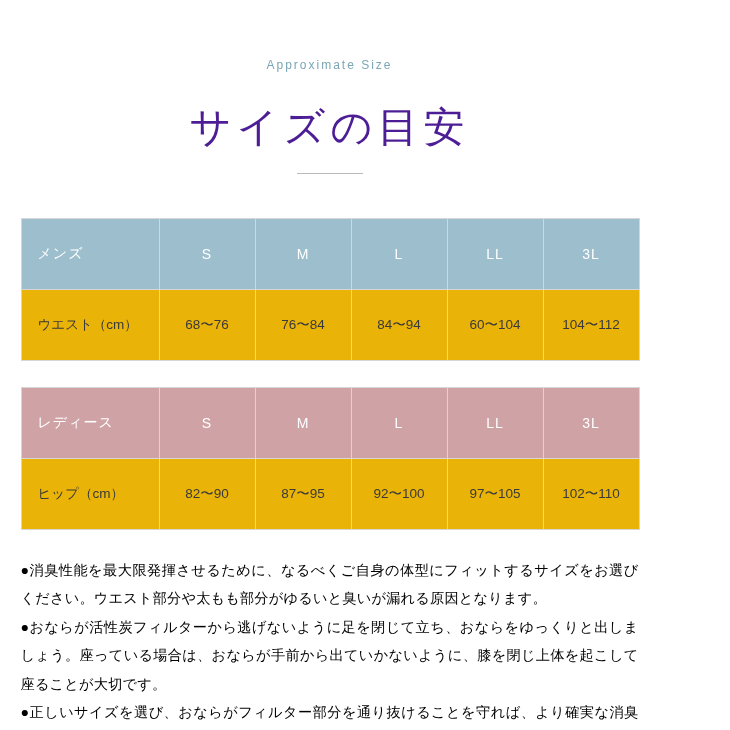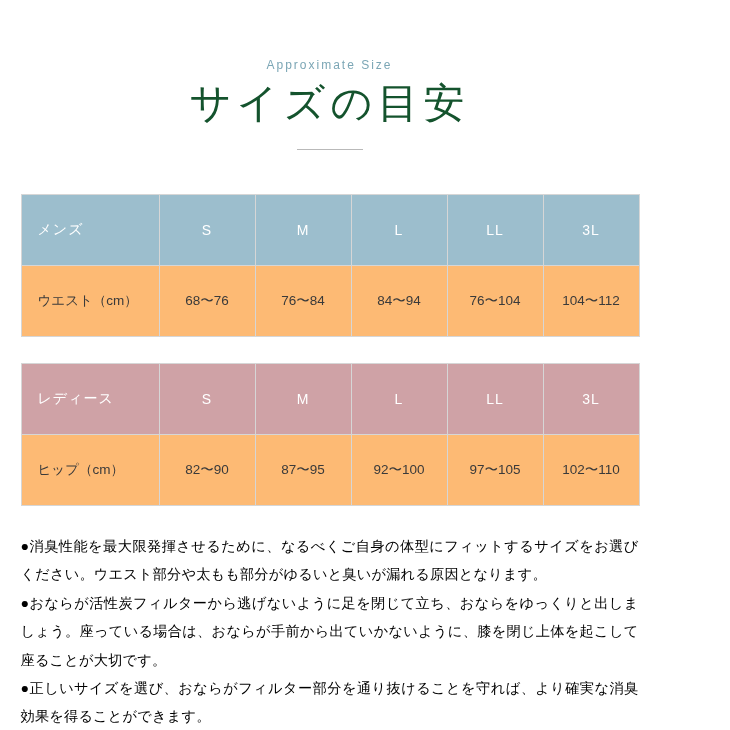--- a/index.html
+++ b/index.html
@@ -26,24 +26,24 @@
     text-align: center;
     padding-top: 58px;
   }
   .eyebrow {
     font-size: 12px;
     letter-spacing: 2px;
     color: #7ba6b5;
     font-family: "Liberation Sans", sans-serif;
   }
   .main-title {
-    margin-top: 4px;
+    margin-top: 28px;
     font-size: 41px;
     letter-spacing: 5px;
-    color: #14532d;
+    color: #4c1d95;
     font-family: "Liberation Serif", serif;
     font-weight: normal;
   }
   .divider {
     margin: 18px auto 0 auto;
     width: 66px;
     height: 1px;
     background: #b9b9b9;
   }
 
@@ -78,21 +78,21 @@
     background: #cfa2a6;
     color: #ffffff;
     font-size: 14px;
     letter-spacing: 1px;
   }
   .size-table thead th.head-label {
     text-align: left;
     padding-left: 16px;
   }
   .size-table tbody td {
-    background: #fdba74;
+    background: #eab308;
     color: #3a3a3a;
     font-size: 13.5px;
   }
   .size-table tbody td.row-label {
     text-align: left;
     padding-left: 16px;
     font-size: 13.5px;
   }
   .mens { margin-top: 44px; }
   .ladies { margin-top: 26px; }
@@ -141,21 +141,21 @@
           <th>LL</th>
           <th>3L</th>
         </tr>
       </thead>
       <tbody>
         <tr>
           <td class="row-label">ウエスト（cm）</td>
           <td>68〜76</td>
           <td>76〜84</td>
           <td>84〜94</td>
-          <td>76〜104</td>
+          <td>60〜104</td>
           <td>104〜112</td>
         </tr>
       </tbody>
     </table>
   </div>
 
   <div class="table-wrap ladies">
     <table class="size-table">
       <colgroup>
         <col class="c1">

